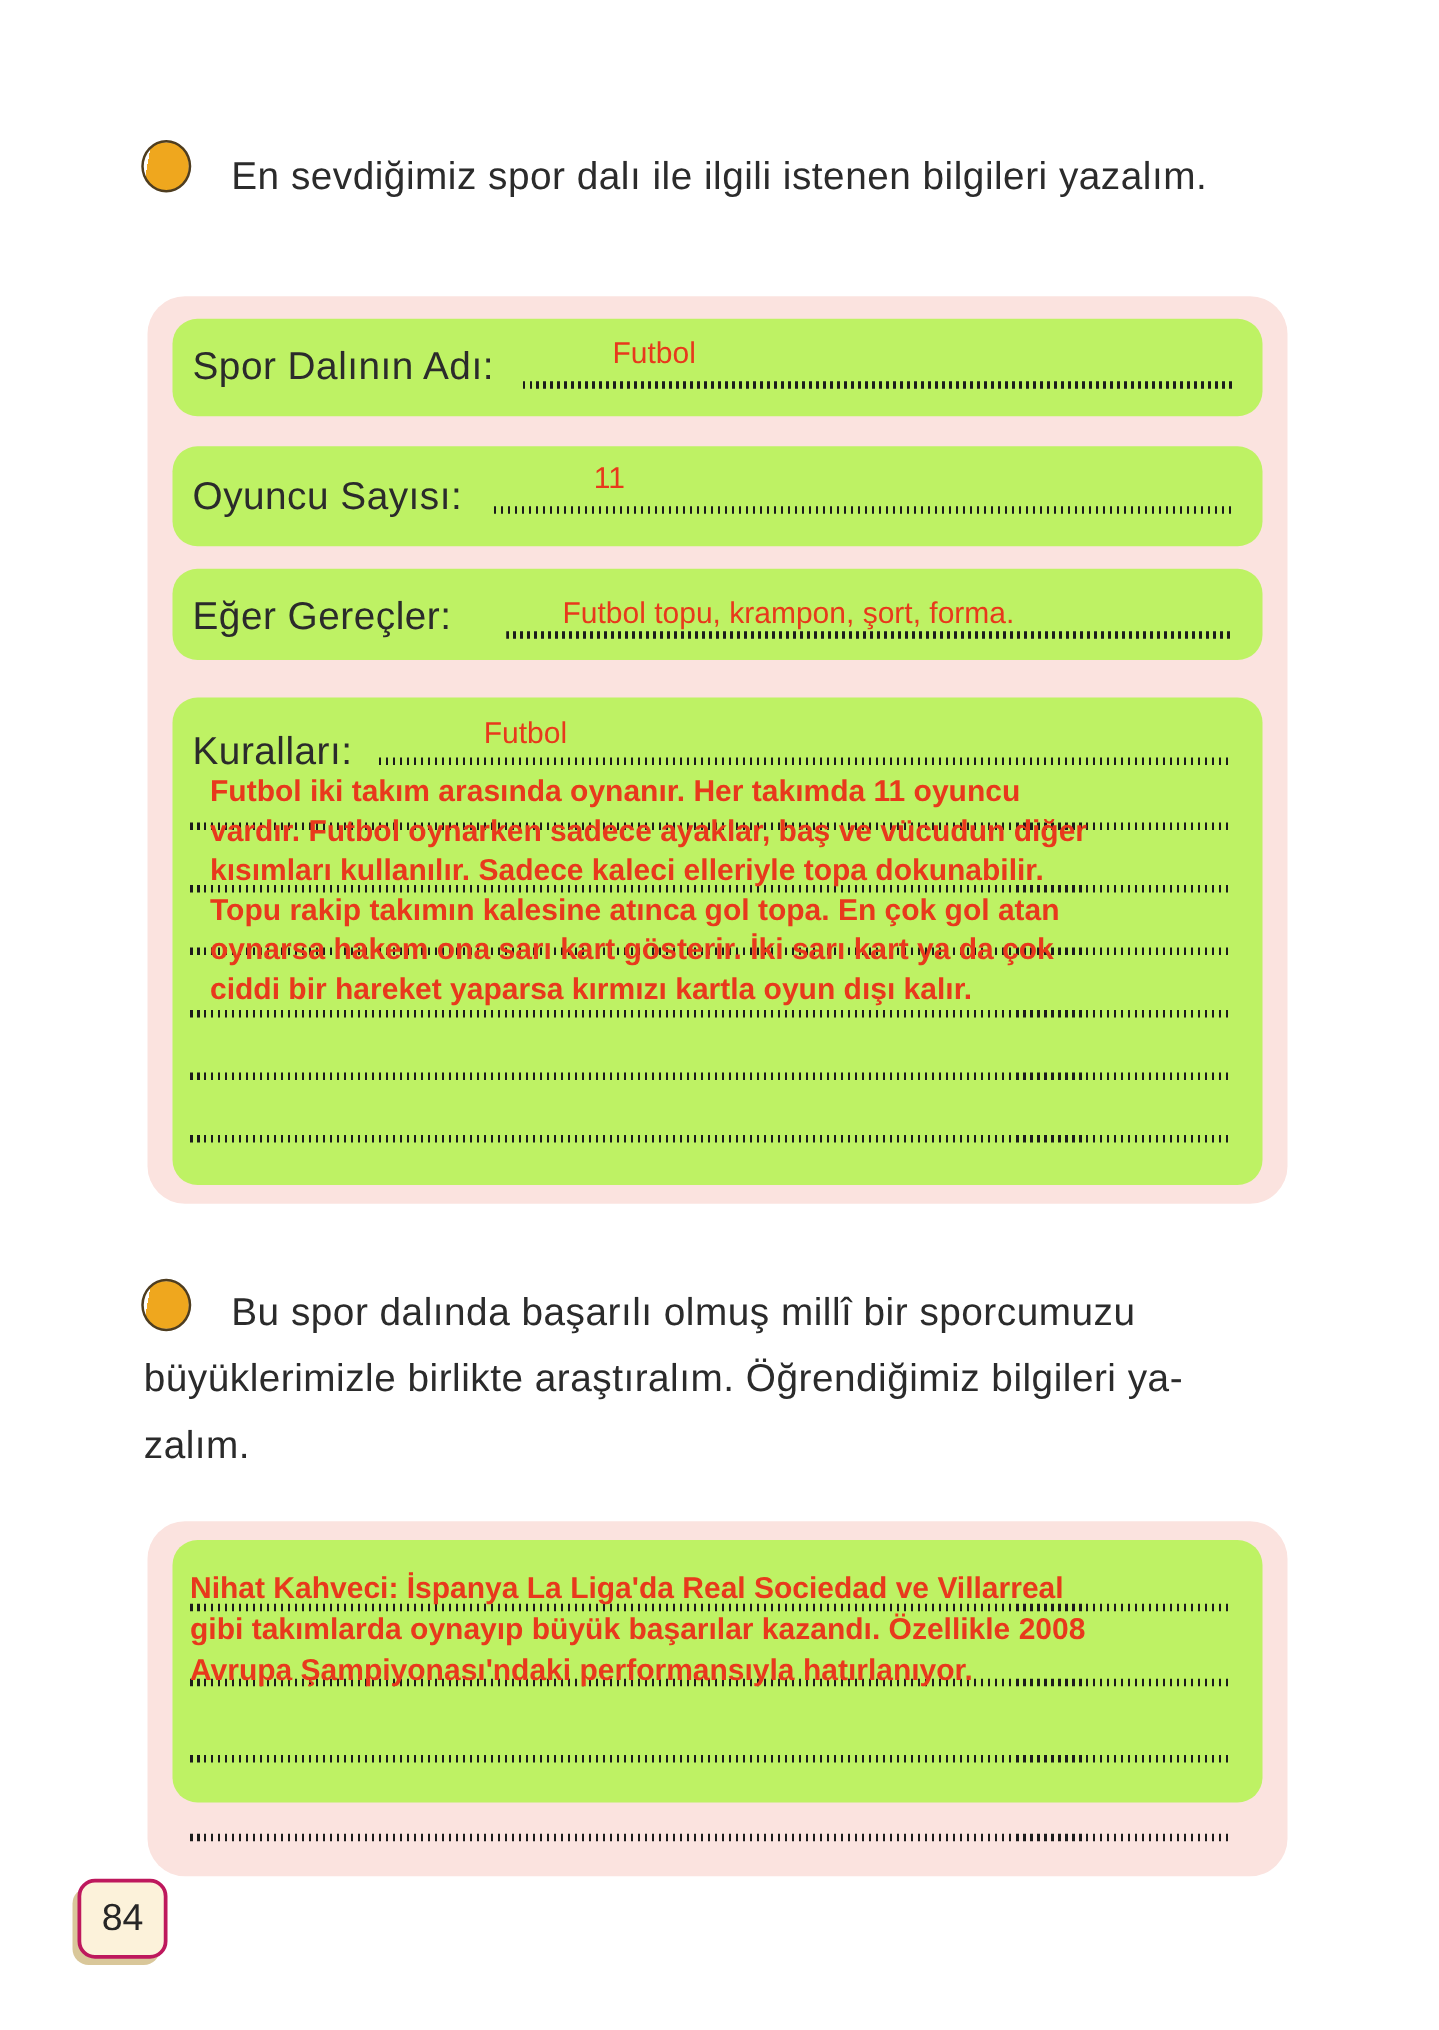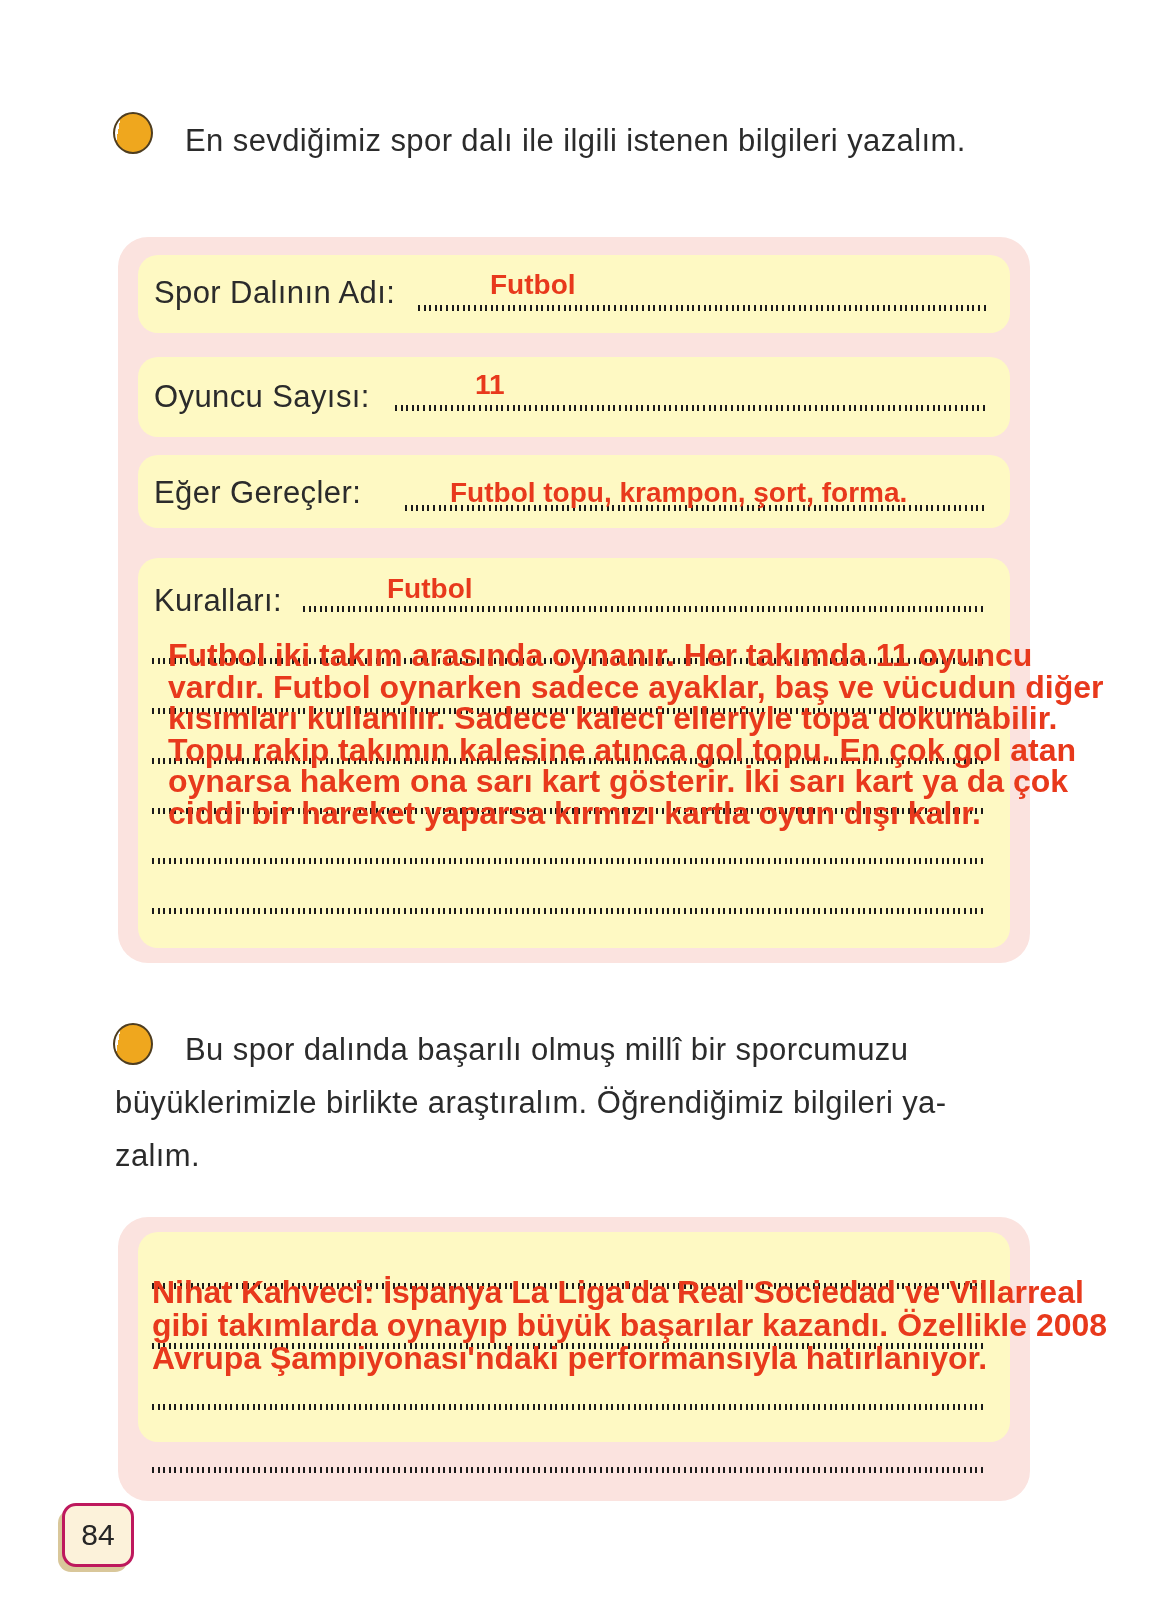--- a/index.html
+++ b/index.html
@@ -16,31 +16,31 @@
   .heading-line { position:absolute; font-size:31px; line-height:42px; white-space:nowrap; }
   .bullet {
     position:absolute; width:40px; height:42px; border-radius:50%;
     background:linear-gradient(100deg, #ffffff 0 6px, var(--yellow,#efa71e) 6px);
     border:2.5px solid #4e3d20;
   }
   .panel {
     position:absolute; left:118px; width:912px; border-radius:30px;
     background:var(--pink,#fbe3df);
   }
-  .wbox { position:absolute; background:#fef9c3; border-radius:20px; }
+  .wbox { position:absolute; background:#bef264; border-radius:20px; }
   .field-label { position:absolute; left:16px; font-size:31px; white-space:nowrap; }
   .dots {
     position:absolute; height:6px; right:24px;
     background-image:repeating-linear-gradient(90deg, #1b1b1b 0 2px, transparent 2px 5.6px);
   }
   .answer {
-    position:absolute; color:var(--red,#e8391c); font-weight:bold;
-    font-size:28px; white-space:nowrap;
+    position:absolute; color:var(--red,#e8391c); font-weight:normal;
+    font-size:24px; white-space:nowrap;
   }
-  .red-par { position:absolute; color:var(--red,#e8391c); font-weight:bold; font-size:32px;margin-top:22px; }
+  .red-par { position:absolute; color:var(--red,#e8391c); font-weight:bold; font-size:24px; }
   .red-par .line { height:31.5px; line-height:31.5px; white-space:nowrap; }
   .red-par2 .line { height:33px; line-height:33px; white-space:nowrap; }
   .page-badge {
     position:absolute; left:62px; top:1503px; width:72px; height:64px;
     background:var(--cream,#fcf2da); border:3px solid #be185d; border-radius:14px;
     display:flex; align-items:center; justify-content:center;
     font-size:30px; color:#262626;
     box-shadow:-5px 6px 0 -1px #d9c79a;
   }
 </style>
@@ -79,21 +79,21 @@
       <div class="dots" style="left:14px; top:100px;"></div>
       <div class="dots" style="left:14px; top:150px;"></div>
       <div class="dots" style="left:14px; top:200px;"></div>
       <div class="dots" style="left:14px; top:250px;"></div>
       <div class="dots" style="left:14px; top:300px;"></div>
       <div class="dots" style="left:14px; top:350px;"></div>
       <div class="red-par" style="left:30px; top:60px; width:830px;">
         <div class="line">Futbol iki takım arasında oynanır. Her takımda 11 oyuncu</div>
         <div class="line">vardır. Futbol oynarken sadece ayaklar, baş ve vücudun diğer</div>
         <div class="line">kısımları kullanılır. Sadece kaleci elleriyle topa dokunabilir.</div>
-        <div class="line">Topu rakip takımın kalesine atınca gol topu. En çok gol atan</div>
+        <div class="line">Topu rakip takımın kalesine atınca gol topa. En çok gol atan</div>
         <div class="line">oynarsa hakem ona sarı kart gösterir. İki sarı kart ya da çok</div>
         <div class="line">ciddi bir hareket yaparsa kırmızı kartla oyun dışı kalır.</div>
       </div>
     </div>
   </div>
 
   <span class="bullet" style="left:113px; top:1023px;"></span>
   <div class="heading-line school" style="left:185px; top:1029px;">Bu spor dalında başarılı olmuş millî bir sporcumuzu</div>
   <div class="heading-line school" style="left:115px; top:1082px;">büyüklerimizle birlikte araştıralım. Öğrendiğimiz bilgileri ya-</div>
   <div class="heading-line school" style="left:115px; top:1135px;">zalım.</div>

